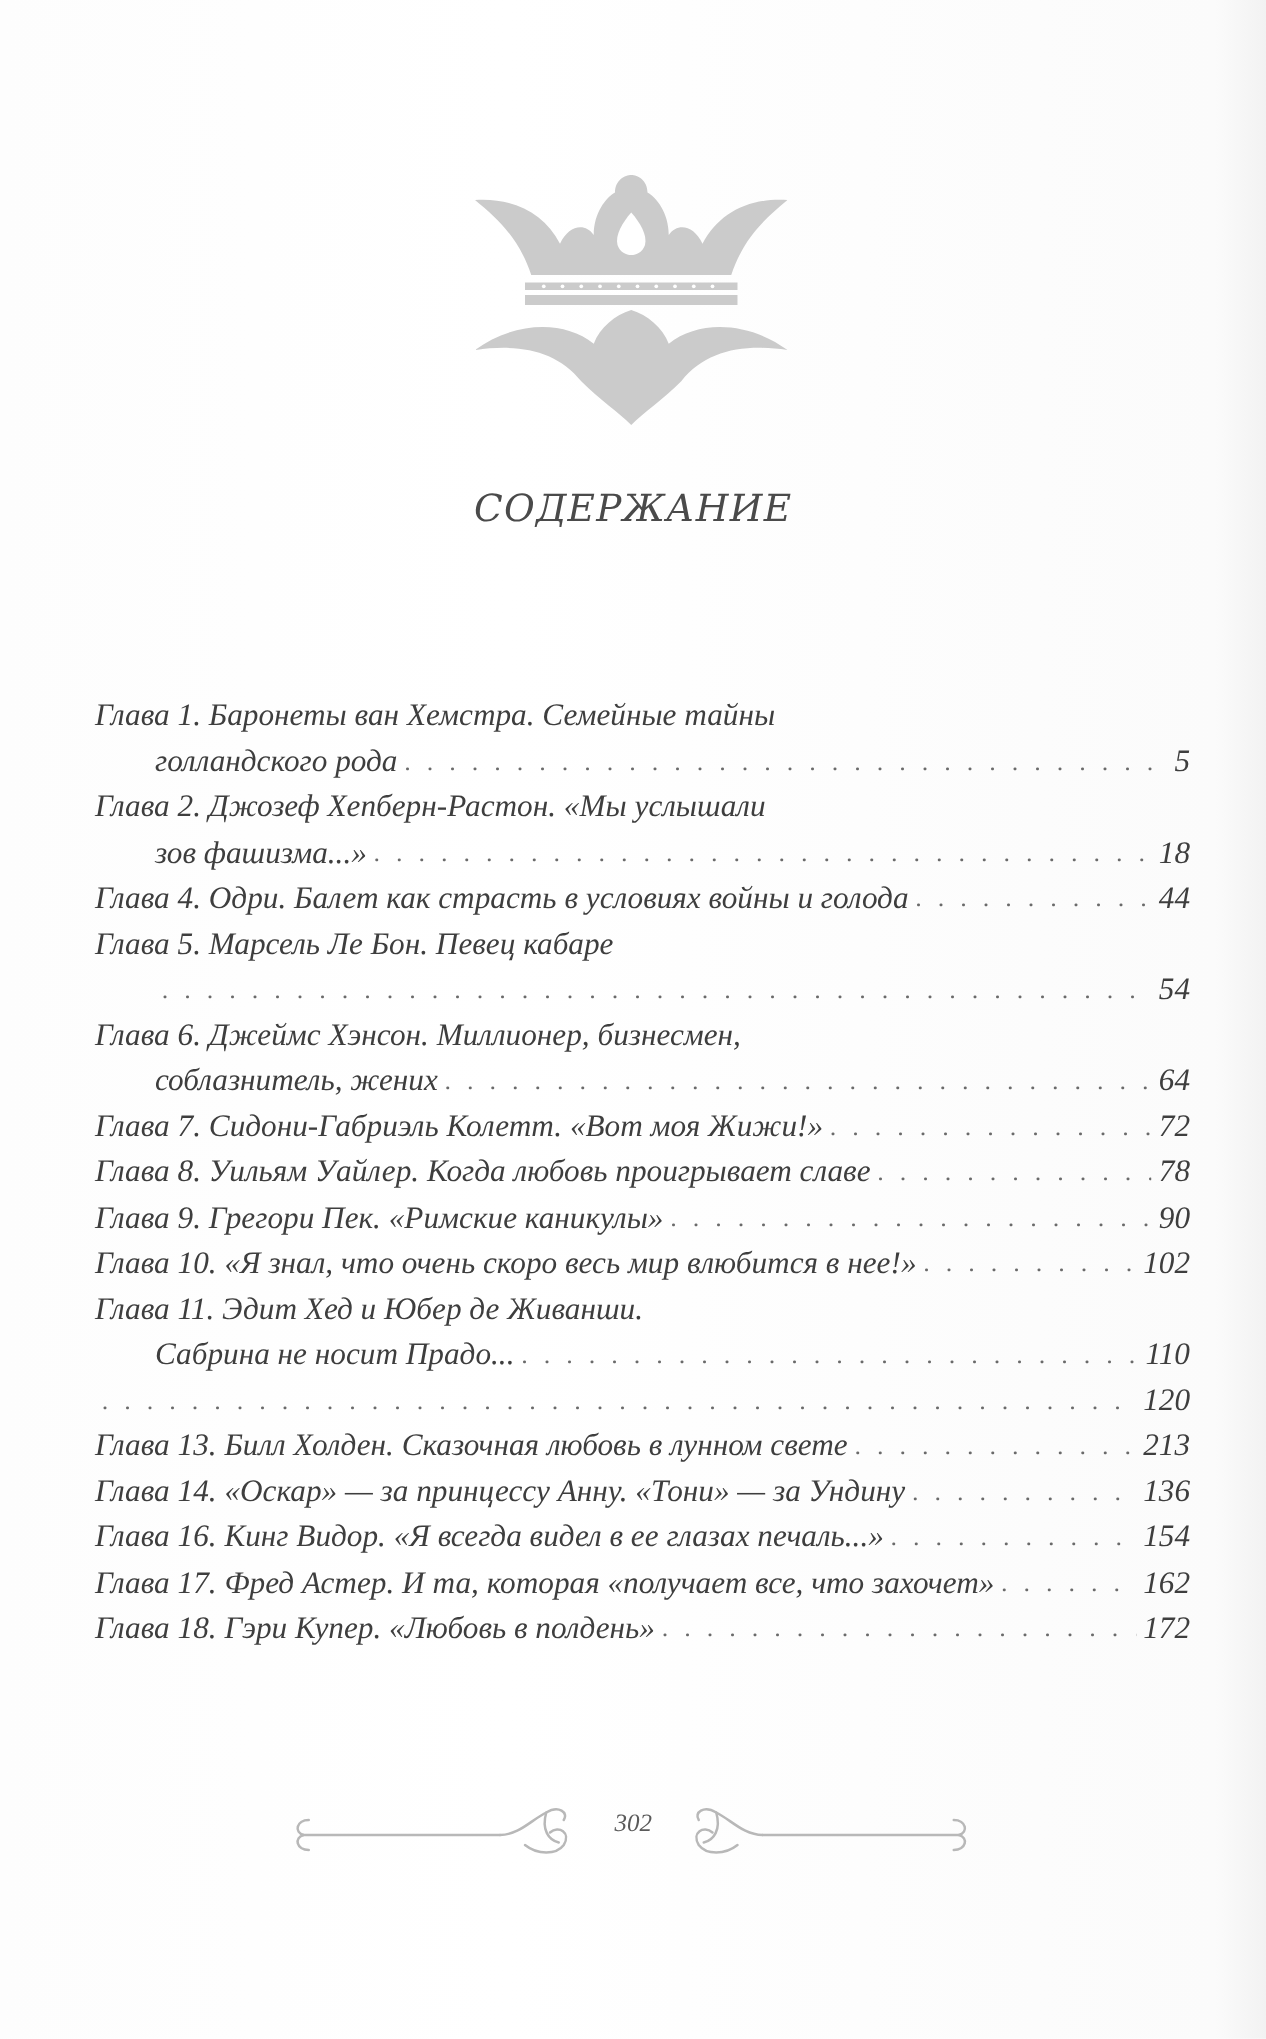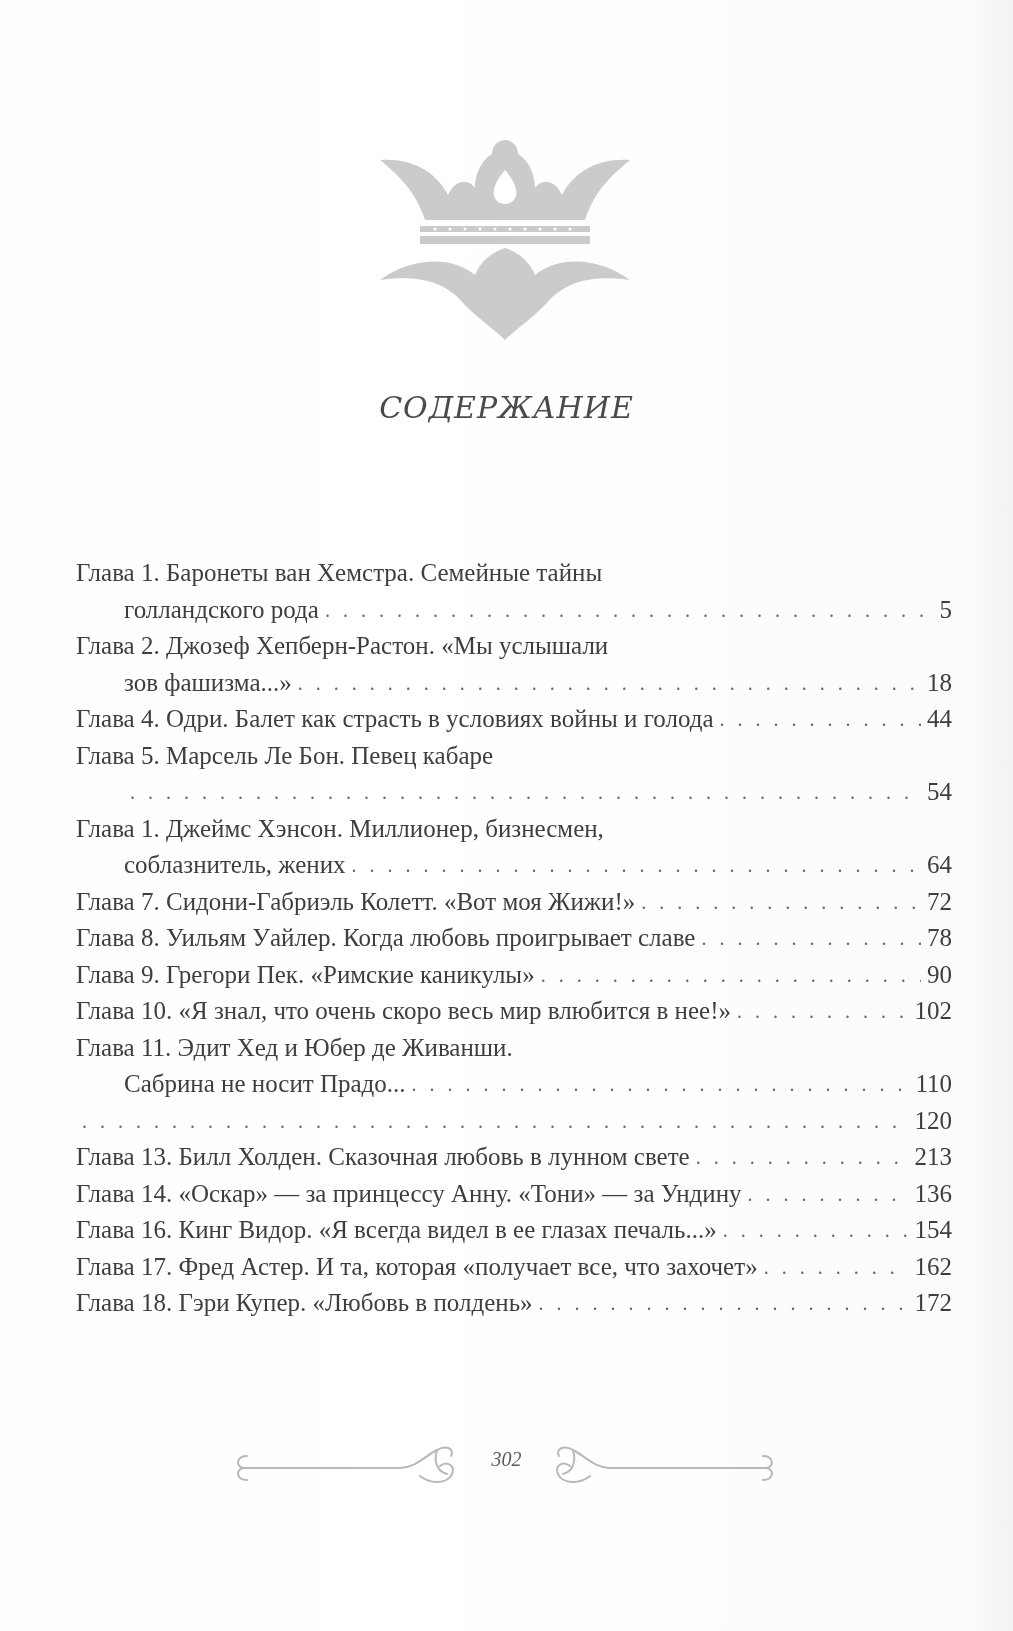--- a/index.html
+++ b/index.html
@@ -51,20 +51,21 @@
     list-style: none;
     font-size: 25px;
     line-height: 36.5px;
     color: #3e3e3e;
   }
   .toc-line {
     display: flex;
     align-items: flex-start;
     white-space: nowrap;
     height: 36.5px;
+    font-style: italic;
   }
   .toc-line.indent {
     padding-left: 48px;
   }
   .toc-text {
     flex: 0 0 auto;
   }
   .toc-dots {
     flex: 1 1 auto;
     overflow: hidden;
@@ -172,21 +173,21 @@
           <span class="toc-text">Глава 5. Марсель Ле Бон. Певец кабаре</span>
         </div>
       <div class="toc-line indent">
           <span class="toc-dots"></span>
           <span class="toc-page">54</span>
         </div>
     </li>
 
     <li>
       <div class="toc-line">
-          <span class="toc-text">Глава 1. Джеймс Хэнсон. Миллионер, бизнесмен,</span>
+          <span class="toc-text">Глава 6. Джеймс Хэнсон. Миллионер, бизнесмен,</span>
         </div>
       <div class="toc-line indent">
           <span class="toc-text">соблазнитель, жених</span>
           <span class="toc-dots"></span>
           <span class="toc-page">64</span>
         </div>
     </li>
 
     <li>
       <div class="toc-line">

